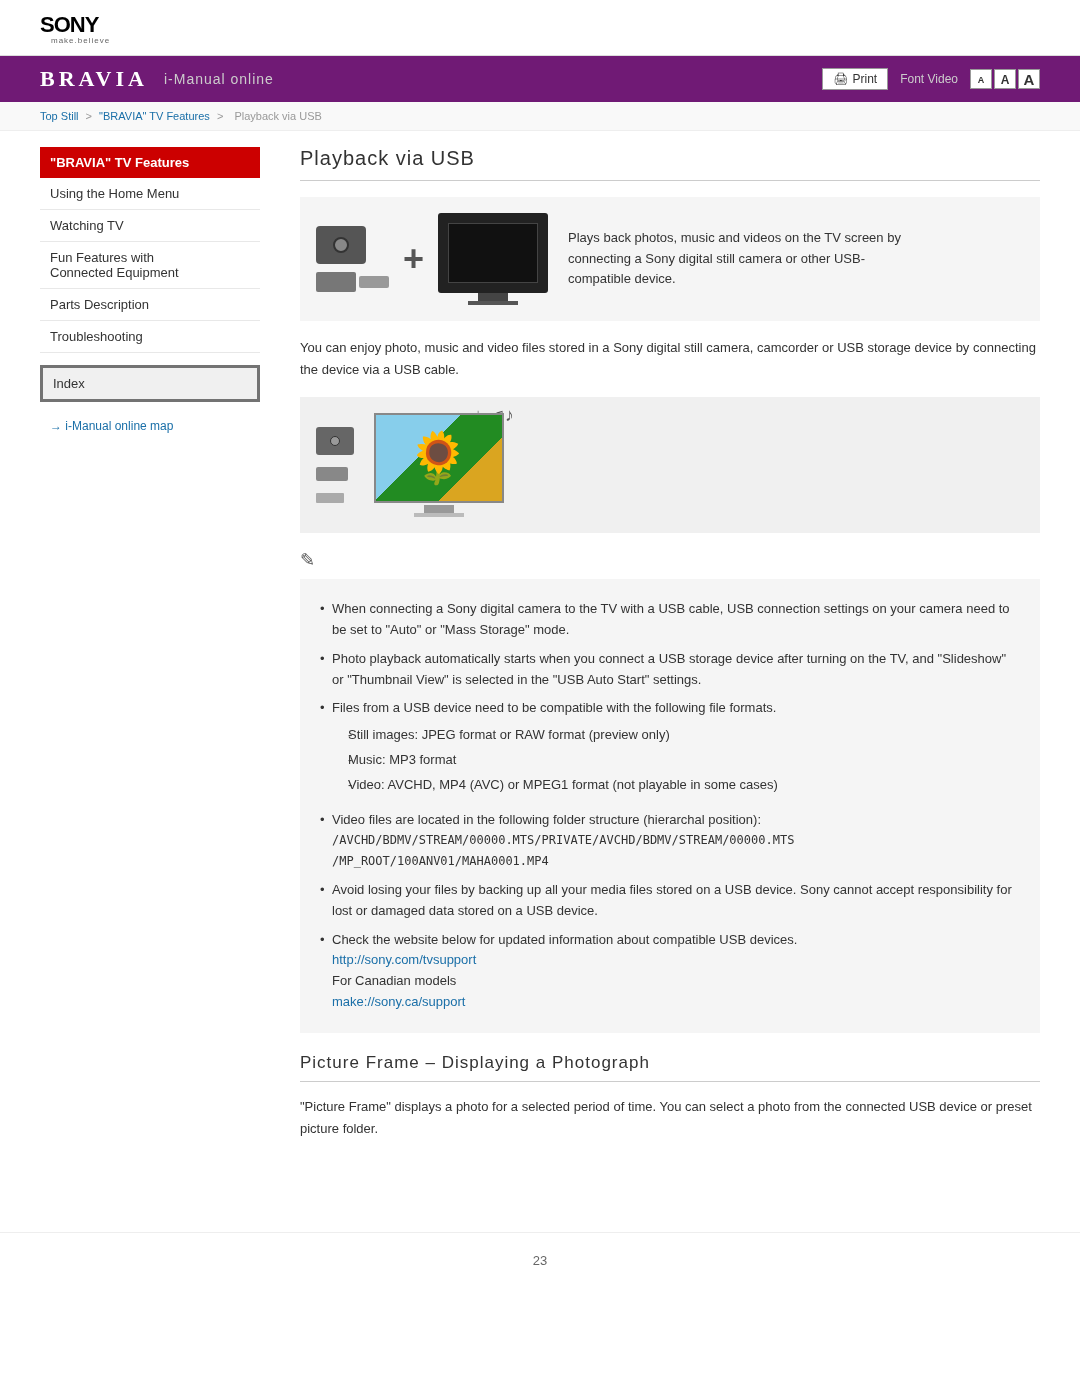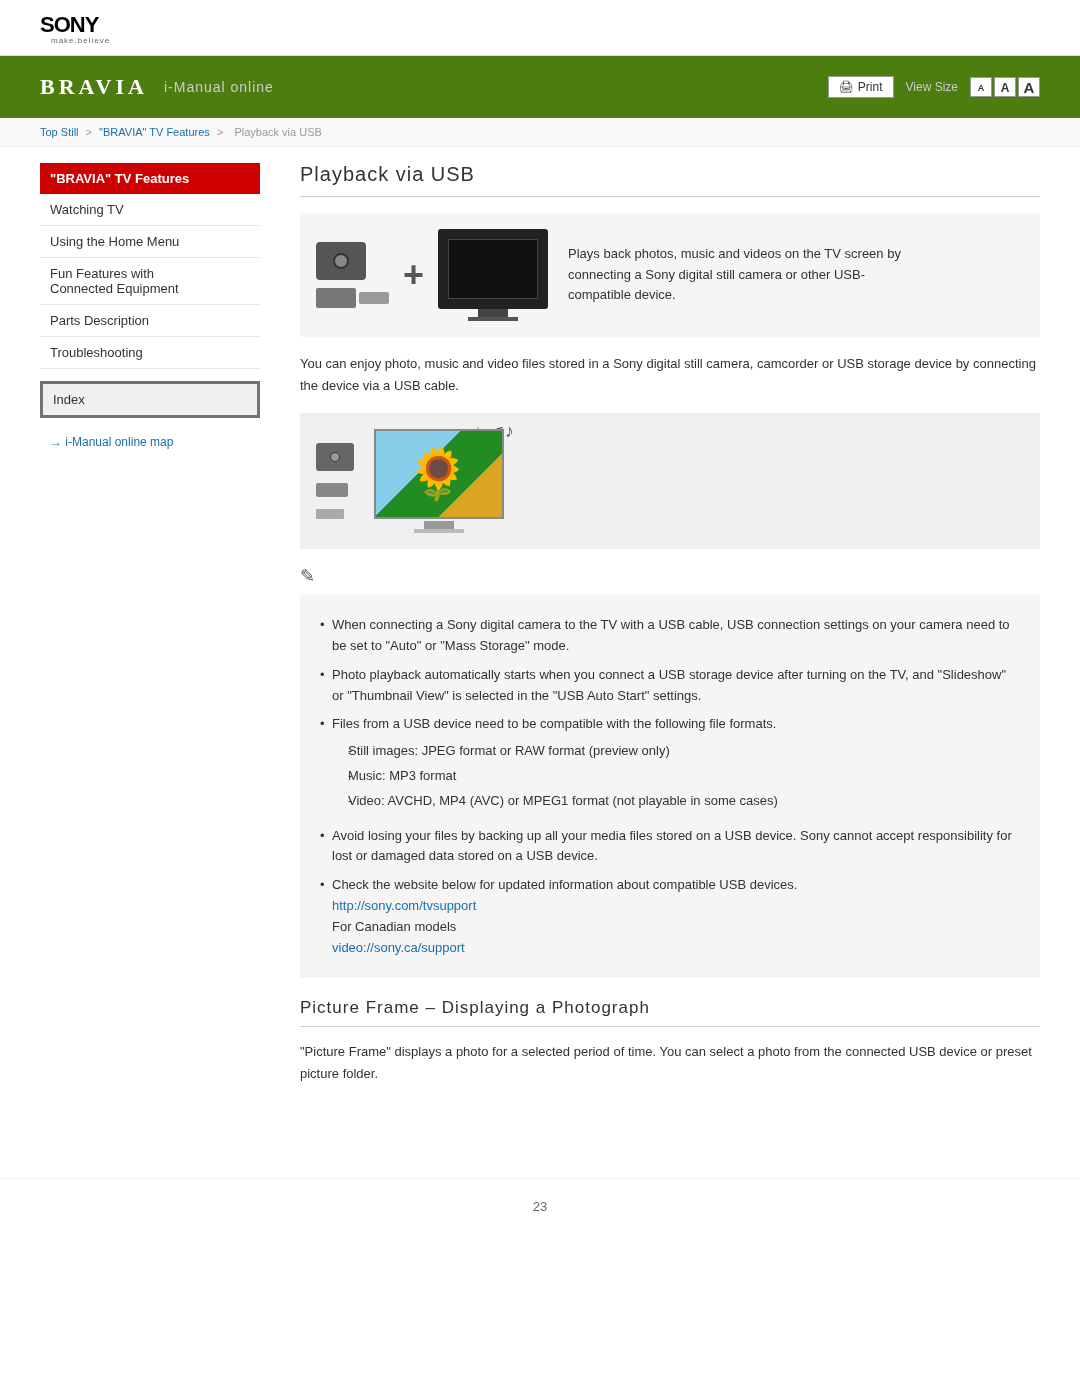--- a/index.html
+++ b/index.html
@@ -4,21 +4,21 @@
   <style>
     * { margin: 0; padding: 0; box-sizing: border-box; }
     body { font-family: Arial, sans-serif; font-size: 13px; color: #333; background: #fff; width: 1080px; min-height: 1397px; }
 
     
     .sony-header { padding: 14px 40px 10px 40px; border-bottom: 1px solid #ddd; }
     .sony-logo { font-size: 22px; font-weight: 900; letter-spacing: -1px; color: #000; line-height: 1; }
     .sony-tagline { font-size: 8px; color: #666; letter-spacing: 1px; padding-left: 11px; }
 
     
-    .bravia-banner { background: #4d7c0f; color: #fff; display: flex; align-items: center; justify-content: space-between; padding: 18px 40px; margin-bottom: 0; }
+    .bravia-banner { background: #701a75; color: #fff; display: flex; align-items: center; justify-content: space-between; padding: 10px 40px; margin-bottom: 0; }
     .bravia-title { display: flex; align-items: center; gap: 16px; }
     .bravia-logo { font-size: 22px; font-weight: 900; letter-spacing: 4px; color: #fff; font-family: 'Times New Roman', serif; }
     .bravia-subtitle { font-size: 14px; color: #ccc; letter-spacing: 1px; }
     .banner-right { display: flex; align-items: center; gap: 12px; }
     .print-btn { background: #fff; color: #333; border: 1px solid #999; padding: 3px 10px; font-size: 12px; cursor: pointer; display: flex; align-items: center; gap: 4px; }
     .font-size-label { color: #ccc; font-size: 12px; }
     .font-btns { display: flex; gap: 2px; }
     .font-btn { background: #fff; color: #333; border: 1px solid #999; width: 22px; height: 20px; text-align: center; cursor: pointer; font-weight: bold; line-height: 20px; }
     .font-btn.sm { font-size: 9px; }
     .font-btn.md { font-size: 12px; }
@@ -111,21 +111,21 @@
 <div class="bravia-banner">
   <div class="bravia-title">
     <span class="bravia-logo">BRAVIA</span>
     <span class="bravia-subtitle">i-Manual online</span>
   </div>
   <div class="banner-right">
     <button class="print-btn">
       <span>🖨</span>
       <span>Print</span>
     </button>
-    <span class="font-size-label">View Size</span>
+    <span class="font-size-label">Font Video</span>
     <div class="font-btns">
       <button class="font-btn sm">A</button>
       <button class="font-btn md">A</button>
       <button class="font-btn lg">A</button>
     </div>
   </div>
 </div>
 
 <div class="breadcrumb">
   <a href="#">Top Still</a>
@@ -135,24 +135,24 @@
   <span>Playback via USB</span>
 </div>
 
 <div class="main-layout">
 
   <div class="sidebar">
     <div class="sidebar-item active">
       <span>"BRAVIA" TV Features</span>
     </div>
     <div class="sidebar-item">
+      <span>Using the Home Menu</span>
+    </div>
+    <div class="sidebar-item">
       <span>Watching TV</span>
-    </div>
-    <div class="sidebar-item">
-      <span>Using the Home Menu</span>
     </div>
     <div class="sidebar-item">
       <span>Fun Features with<br>Connected Equipment</span>
     </div>
     <div class="sidebar-item">
       <span>Parts Description</span>
     </div>
     <div class="sidebar-item">
       <span>Troubleshooting</span>
     </div>
@@ -228,25 +228,29 @@
       <ul class="bullet-list">
         <li>When connecting a Sony digital camera to the TV with a USB cable, USB connection settings on your camera need to be set to "Auto" or "Mass Storage" mode.</li>
         <li>Photo playback automatically starts when you connect a USB storage device after turning on the TV, and "Slideshow" or "Thumbnail View" is selected in the "USB Auto Start" settings.</li>
         <li>Files from a USB device need to be compatible with the following file formats.
           <ul class="sub-list">
             <li>Still images: JPEG format or RAW format (preview only)</li>
             <li>Music: MP3 format</li>
             <li>Video: AVCHD, MP4 (AVC) or MPEG1 format (not playable in some cases)</li>
           </ul>
         </li>
+        <li>Video files are located in the following folder structure (hierarchal position):<br>
+          <span class="path-text">/AVCHD/BDMV/STREAM/00000.MTS/PRIVATE/AVCHD/BDMV/STREAM/00000.MTS</span><br>
+          <span class="path-text">/MP_ROOT/100ANV01/MAHA0001.MP4</span>
+        </li>
         <li>Avoid losing your files by backing up all your media files stored on a USB device. Sony cannot accept responsibility for lost or damaged data stored on a USB device.</li>
         <li>Check the website below for updated information about compatible USB devices.<br>
           <a href="#" class="link-text">http://sony.com/tvsupport</a><br>
           <span>For Canadian models</span><br>
-          <a href="#" class="link-text">video://sony.ca/support</a>
+          <a href="#" class="link-text">make://sony.ca/support</a>
         </li>
       </ul>
     </div>
 
     <h2 class="section-title">Picture Frame – Displaying a Photograph</h2>
 
     <p class="desc-text">"Picture Frame" displays a photo for a selected period of time. You can select a photo from the connected USB device or preset picture folder.</p>
 
   </div>
 </div>

